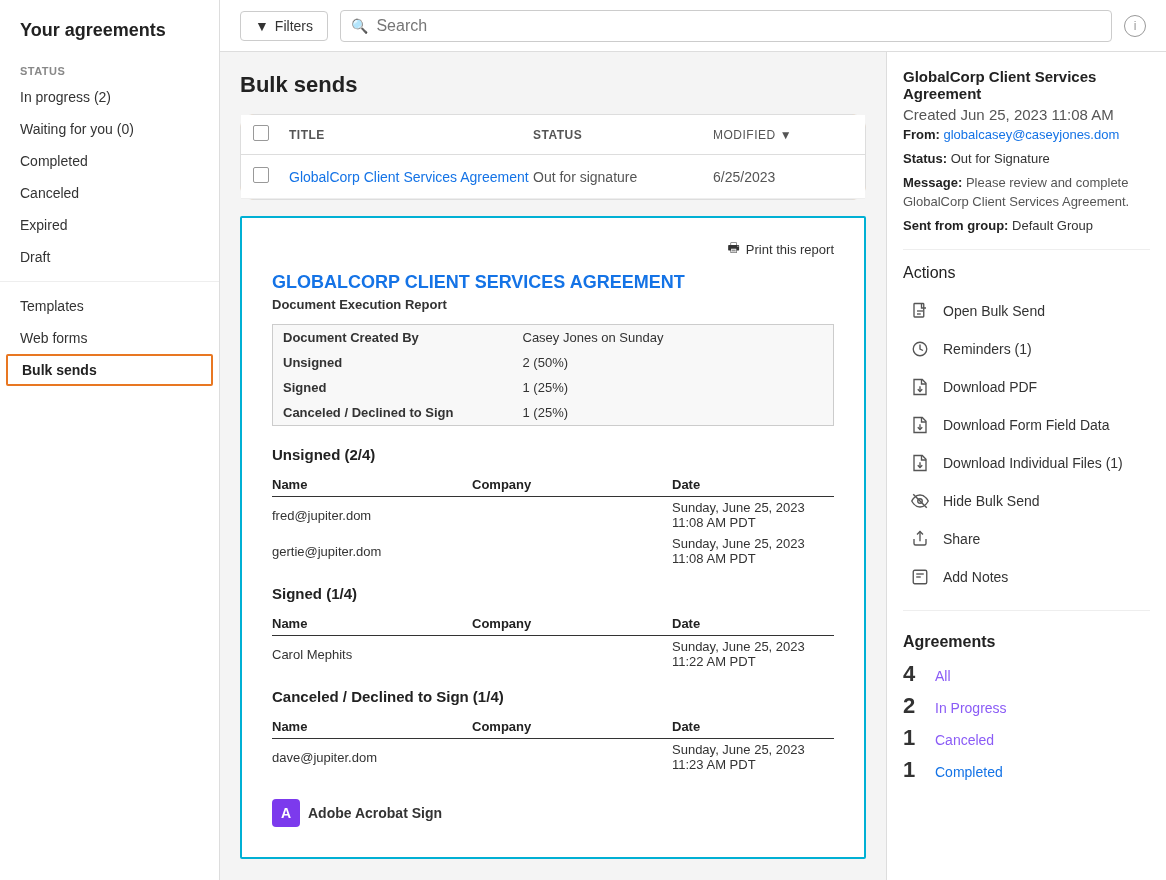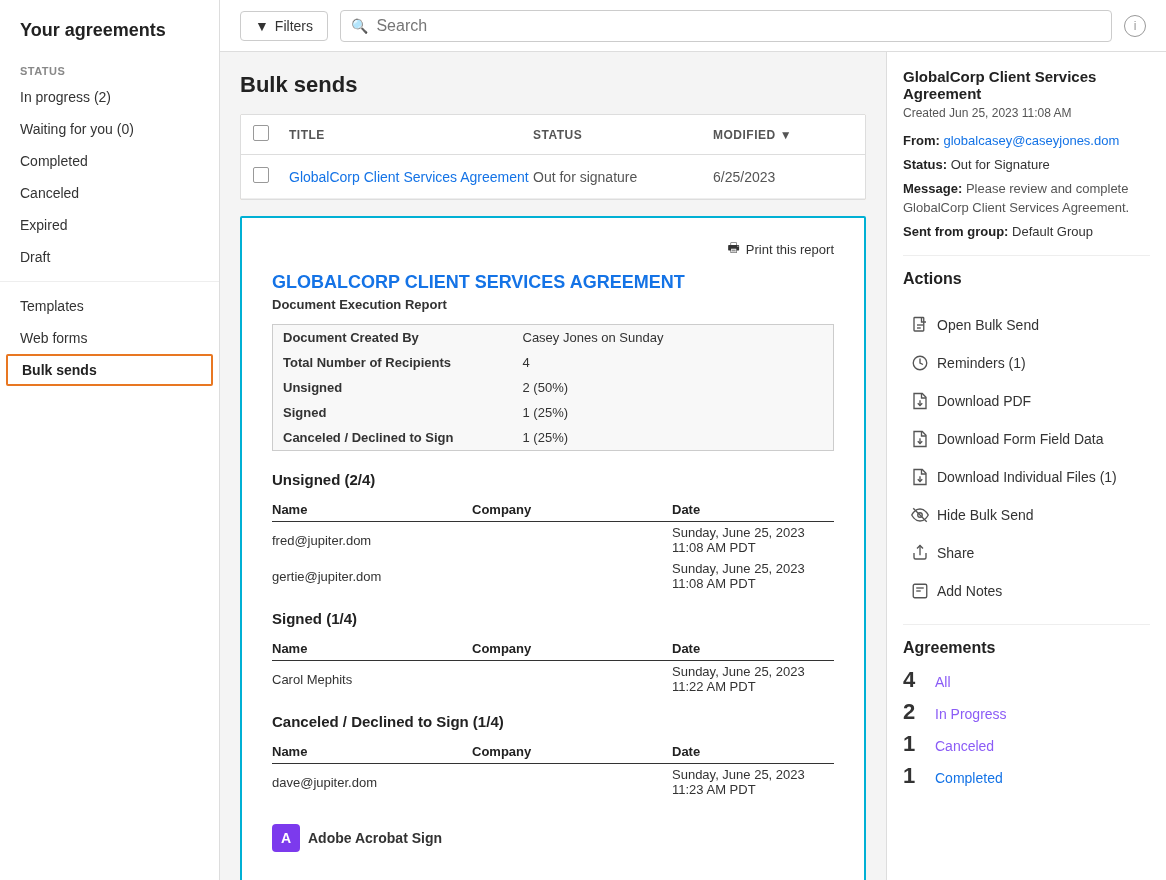--- a/index.html
+++ b/index.html
@@ -130,34 +130,34 @@
     .bulk-sends-title {
       font-size: 22px;
       font-weight: bold;
       margin-bottom: 16px;
       color: #222;
     }
 
     .agreements-table {
       background: #fdba74;
       border: 1px solid #ddd;
-      border-radius: 2px;
+      border-radius: 14px;
       width: 100%;
     }
     .table-header {
       display: flex;
       align-items: center;
       padding: 10px 12px;
       border-bottom: 1px solid #ddd;
       background: #fff;
     }
     .table-header .col-check { width: 36px; }
     .table-header .col-title { flex: 1; font-size: 12px; font-weight: bold; color: #555; text-transform: uppercase; letter-spacing: 0.5px; }
     .table-header .col-status { width: 180px; font-size: 12px; font-weight: bold; color: #555; text-transform: uppercase; letter-spacing: 0.5px; }
-    .table-header .col-modified { width: 140px; font-size: 12px; font-weight: bold; color: #555; text-transform: uppercase; letter-spacing: 0.5px; display: flex; align-items: center; gap: 4px; }
+    .table-header .col-modified { width: 140px; font-size: 12px; font-weight: normal; color: #555; text-transform: uppercase; letter-spacing: 0.5px; display: flex; align-items: center; gap: 4px; }
 
     .table-row {
       display: flex;
       align-items: center;
       padding: 12px 12px;
       border-bottom: 1px solid #eee;
       background: #fff;
     }
     .table-row .col-check { width: 36px; }
     .table-row .col-title { flex: 1; font-size: 14px; color: #1473e6; cursor: pointer; }
@@ -283,23 +283,23 @@
       padding: 16px;
     }
 
     .rp-agreement-title {
       font-size: 15px;
       font-weight: bold;
       color: #222;
       margin-bottom: 4px;
     }
     .rp-created {
-      font-size: 12px;
+      font-size: 15px;
       color: #555;
-      margin-bottom: 12px;
+      margin-bottom: 3px;
     }
     .rp-field {
       font-size: 13px;
       margin-bottom: 6px;
       color: #333;
       line-height: 1.4;
     }
     .rp-field strong { color: #222; }
     .rp-field a { color: #1473e6; text-decoration: none; }
 
@@ -311,29 +311,29 @@
     }
 
     .rp-divider {
       border: none;
       border-top: 1px solid #eee;
       margin: 14px 0;
     }
 
     .rp-section-title {
       font-size: 16px;
-      font-weight: bold;
-      color: #222;
-      margin-bottom: 18px;
+      font-weight: normal;
+      color: #222;
+      margin-bottom: 10px;
     }
 
     .action-item {
       display: flex;
       align-items: center;
-      gap: 6px;
+      gap: 12px;
       padding: 8px 6px;
       cursor: pointer;
       border-radius: 2px;
       font-size: 14px;
       color: #333;
     }
     .action-item.highlighted {
       border: 2px solid #e87722;
       background: #fafafa;
     }
@@ -341,21 +341,21 @@
       width: 22px;
       height: 22px;
       display: flex;
       align-items: center;
       justify-content: center;
       flex-shrink: 0;
       color: #555;
     }
 
     .rp-agreements-section {
-      margin-top: 14px;
+      margin-top: 22px;
     }
     .rp-agreements-title {
       font-size: 16px;
       font-weight: bold;
       color: #222;
       margin-bottom: 10px;
     }
     .agreement-stat {
       display: flex;
       align-items: baseline;
@@ -442,24 +442,20 @@
         <div class="doc-title">GLOBALCORP CLIENT SERVICES AGREEMENT</div>
         <div class="doc-subtitle">Document Execution Report</div>
 
         <table class="summary-table">
           <tbody id="summary-tbody">
               <tr>
                 <td>Document Created By</td>
                 <td>Casey Jones on Sunday</td>
               </tr>
               <tr>
-                <td>Total Number of Recipients</td>
-                <td>4</td>
-              </tr>
-              <tr>
                 <td>Unsigned</td>
                 <td>2 (50%)</td>
               </tr>
               <tr>
                 <td>Signed</td>
                 <td>1 (25%)</td>
               </tr>
               <tr>
                 <td>Canceled / Declined to Sign</td>
                 <td>1 (25%)</td>

